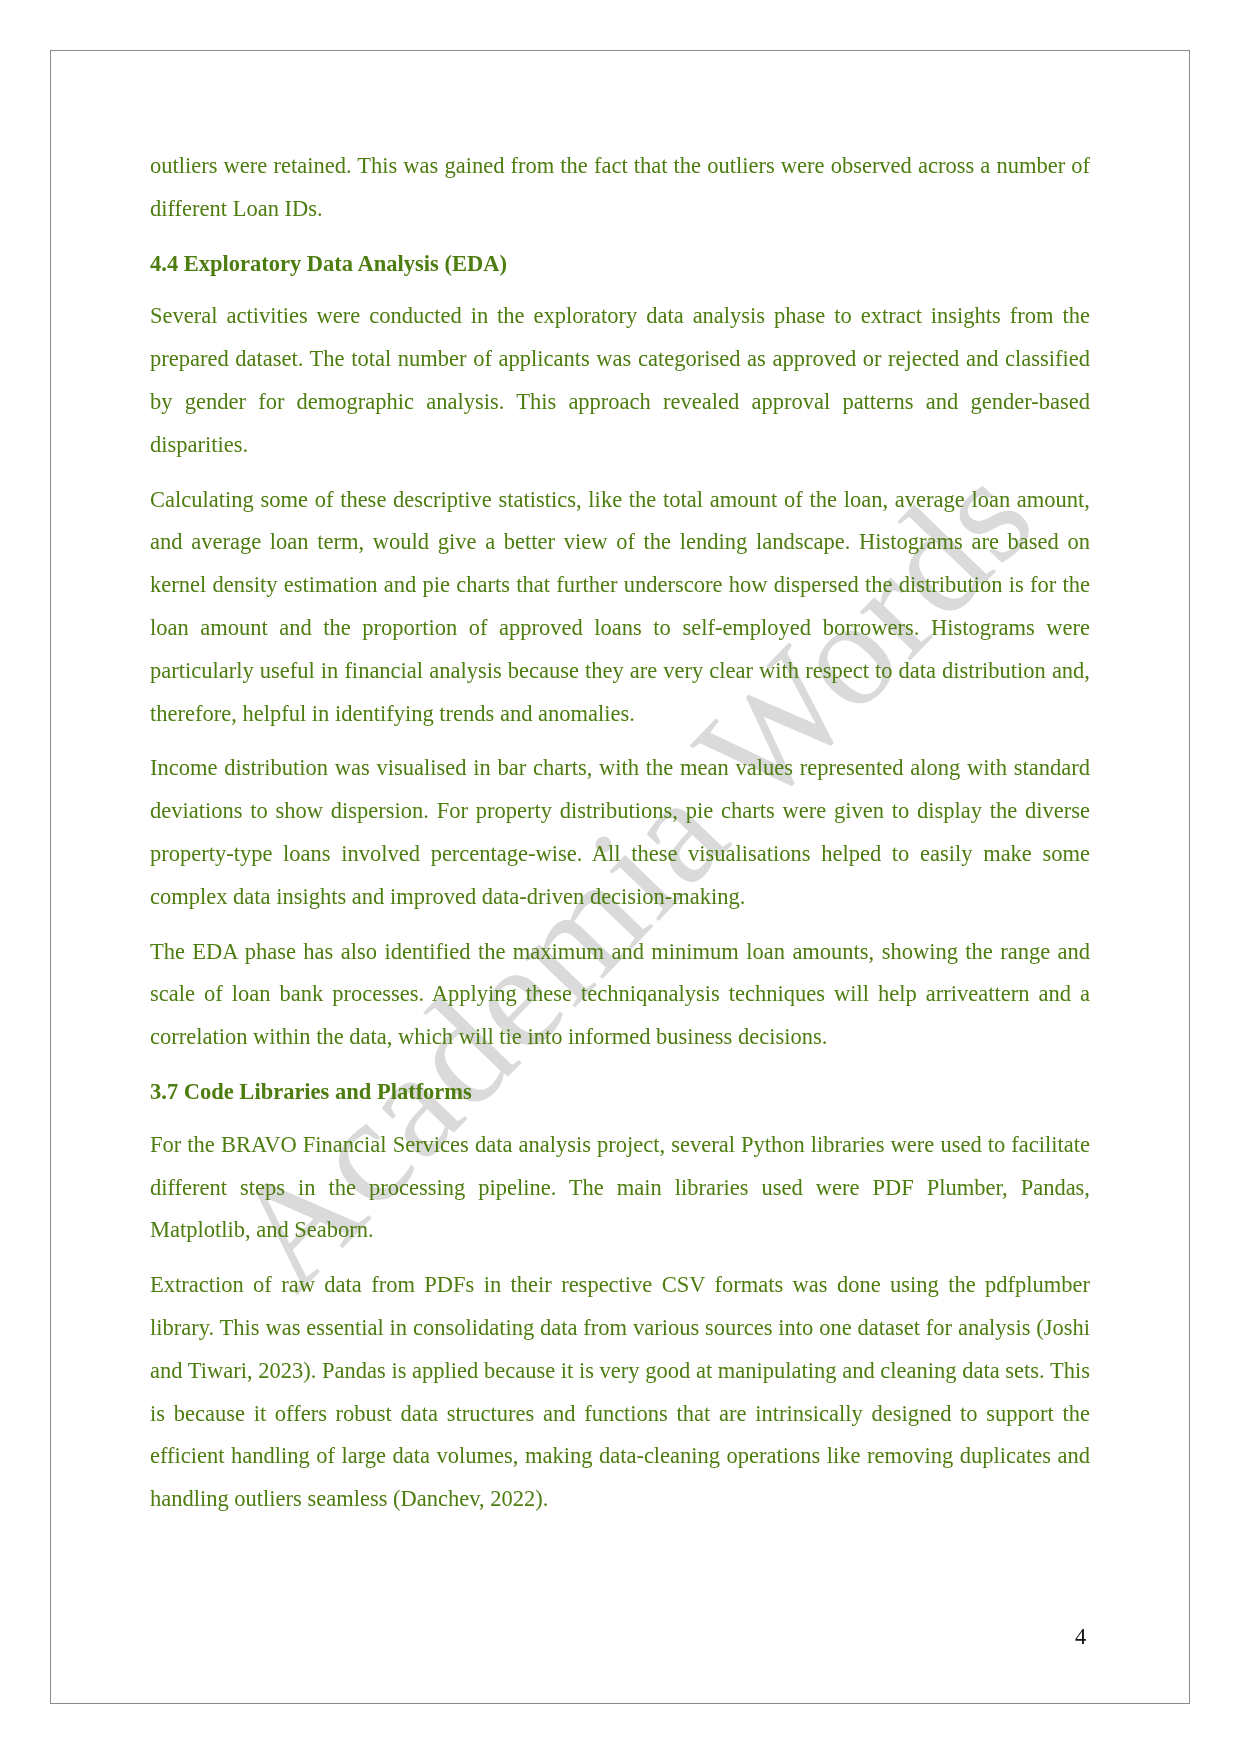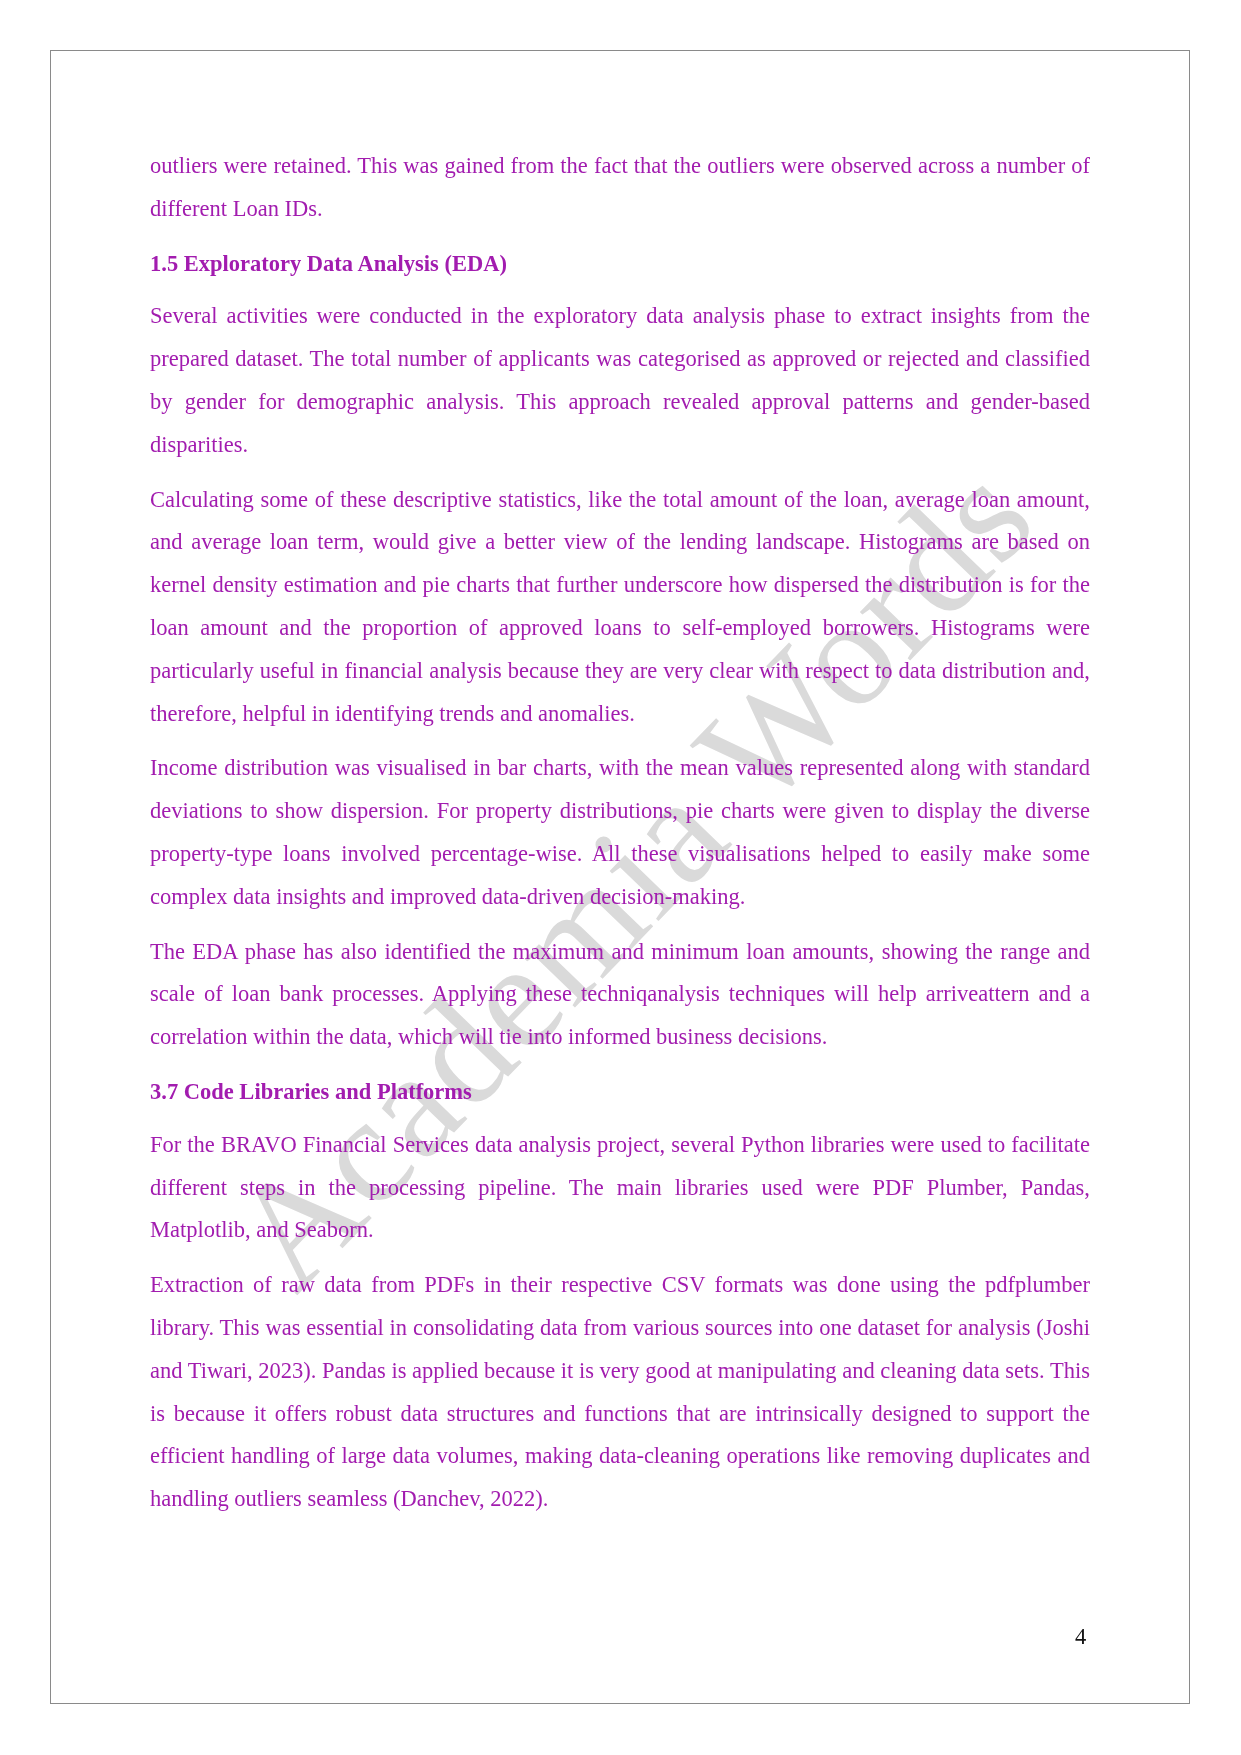--- a/index.html
+++ b/index.html
@@ -12,42 +12,42 @@
     .watermark {
       position: absolute; left: 632px; top: 875px;
       transform: translate(-50%, -50%) rotate(-46deg);
       font-family: "Liberation Serif", serif;
       font-size: 152px; color: #dadada; white-space: nowrap;
       letter-spacing: 2px; pointer-events: none; z-index: 0;
     }
     .content {
       position: absolute; left: 150px; top: 145px; width: 940px;
       font-family: "Liberation Serif", serif;
-      font-size: 22.5px; line-height: 42.8px; color: #a21caf;
+      font-size: 22.5px; line-height: 42.8px; color: #4d7c0f;
       z-index: 1;
     }
     .content p { margin: 0 0 12px 0; text-align: justify; }
     .content h2 {
       margin: 0 0 10px 0; font-size: 22.5px; font-weight: bold; line-height: 42.8px;
     }
     .page-number {
       position: absolute; left: 1075px; top: 1624px;
       font-family: "Liberation Serif", serif; font-size: 22.5px; color: #111;
     }
   </style>
 </head>
 <body>
 
 <div class="page-border"></div>
 
 <div class="watermark">Academia Words</div>
 
 <div class="content">
   <p>outliers were retained. This was gained from the fact that the outliers were observed across a number of different Loan IDs.</p>
-  <h2>1.5 Exploratory Data Analysis (EDA)</h2>
+  <h2>4.4 Exploratory Data Analysis (EDA)</h2>
   <p>Several activities were conducted in the exploratory data analysis phase to extract insights from the prepared dataset. The total number of applicants was categorised as approved or rejected and classified by gender for demographic analysis. This approach revealed approval patterns and gender-based disparities.</p>
   <p>Calculating some of these descriptive statistics, like the total amount of the loan, average loan amount, and average loan term, would give a better view of the lending landscape. Histograms are based on kernel density estimation and pie charts that further underscore how dispersed the distribution is for the loan amount and the proportion of approved loans to self-employed borrowers. Histograms were particularly useful in financial analysis because they are very clear with respect to data distribution and, therefore, helpful in identifying trends and anomalies.</p>
   <p>Income distribution was visualised in bar charts, with the mean values represented along with standard deviations to show dispersion. For property distributions, pie charts were given to display the diverse property-type loans involved percentage-wise. All these visualisations helped to easily make some complex data insights and improved data-driven decision-making.</p>
   <p>The EDA phase has also identified the maximum and minimum loan amounts, showing the range and scale of loan bank processes. Applying these techniqanalysis techniques will help arriveattern and a correlation within the data, which will tie into informed business decisions.</p>
   <h2>3.7 Code Libraries and Platforms</h2>
   <p>For the BRAVO Financial Services data analysis project, several Python libraries were used to facilitate different steps in the processing pipeline. The main libraries used were PDF Plumber, Pandas, Matplotlib, and Seaborn.</p>
   <p>Extraction of raw data from PDFs in their respective CSV formats was done using the pdfplumber library. This was essential in consolidating data from various sources into one dataset for analysis (Joshi and Tiwari, 2023). Pandas is applied because it is very good at manipulating and cleaning data sets. This is because it offers robust data structures and functions that are intrinsically designed to support the efficient handling of large data volumes, making data-cleaning operations like removing duplicates and handling outliers seamless (Danchev, 2022).</p>
 </div>
 
 <div class="page-number">4</div>

